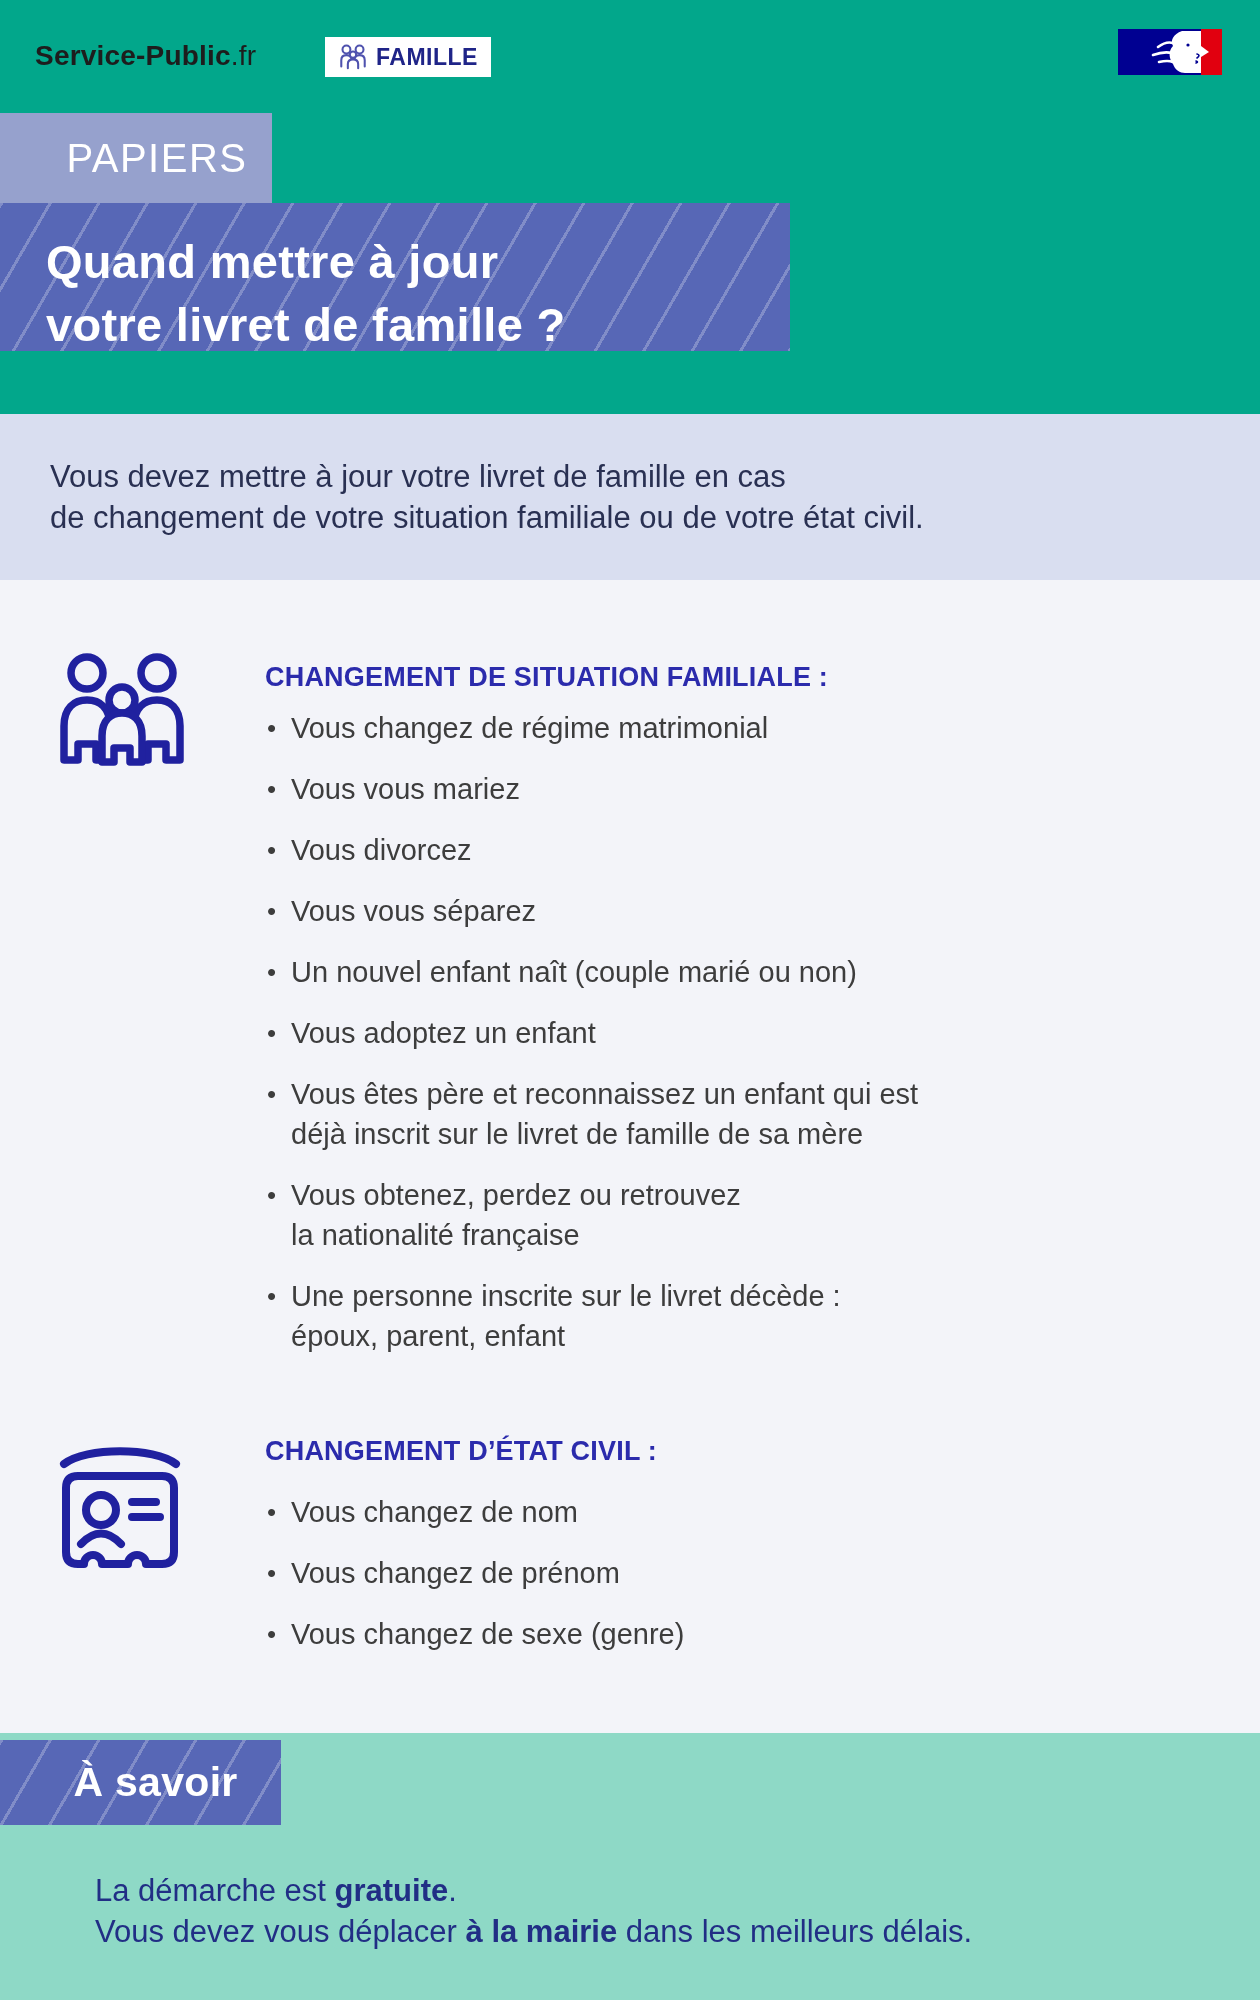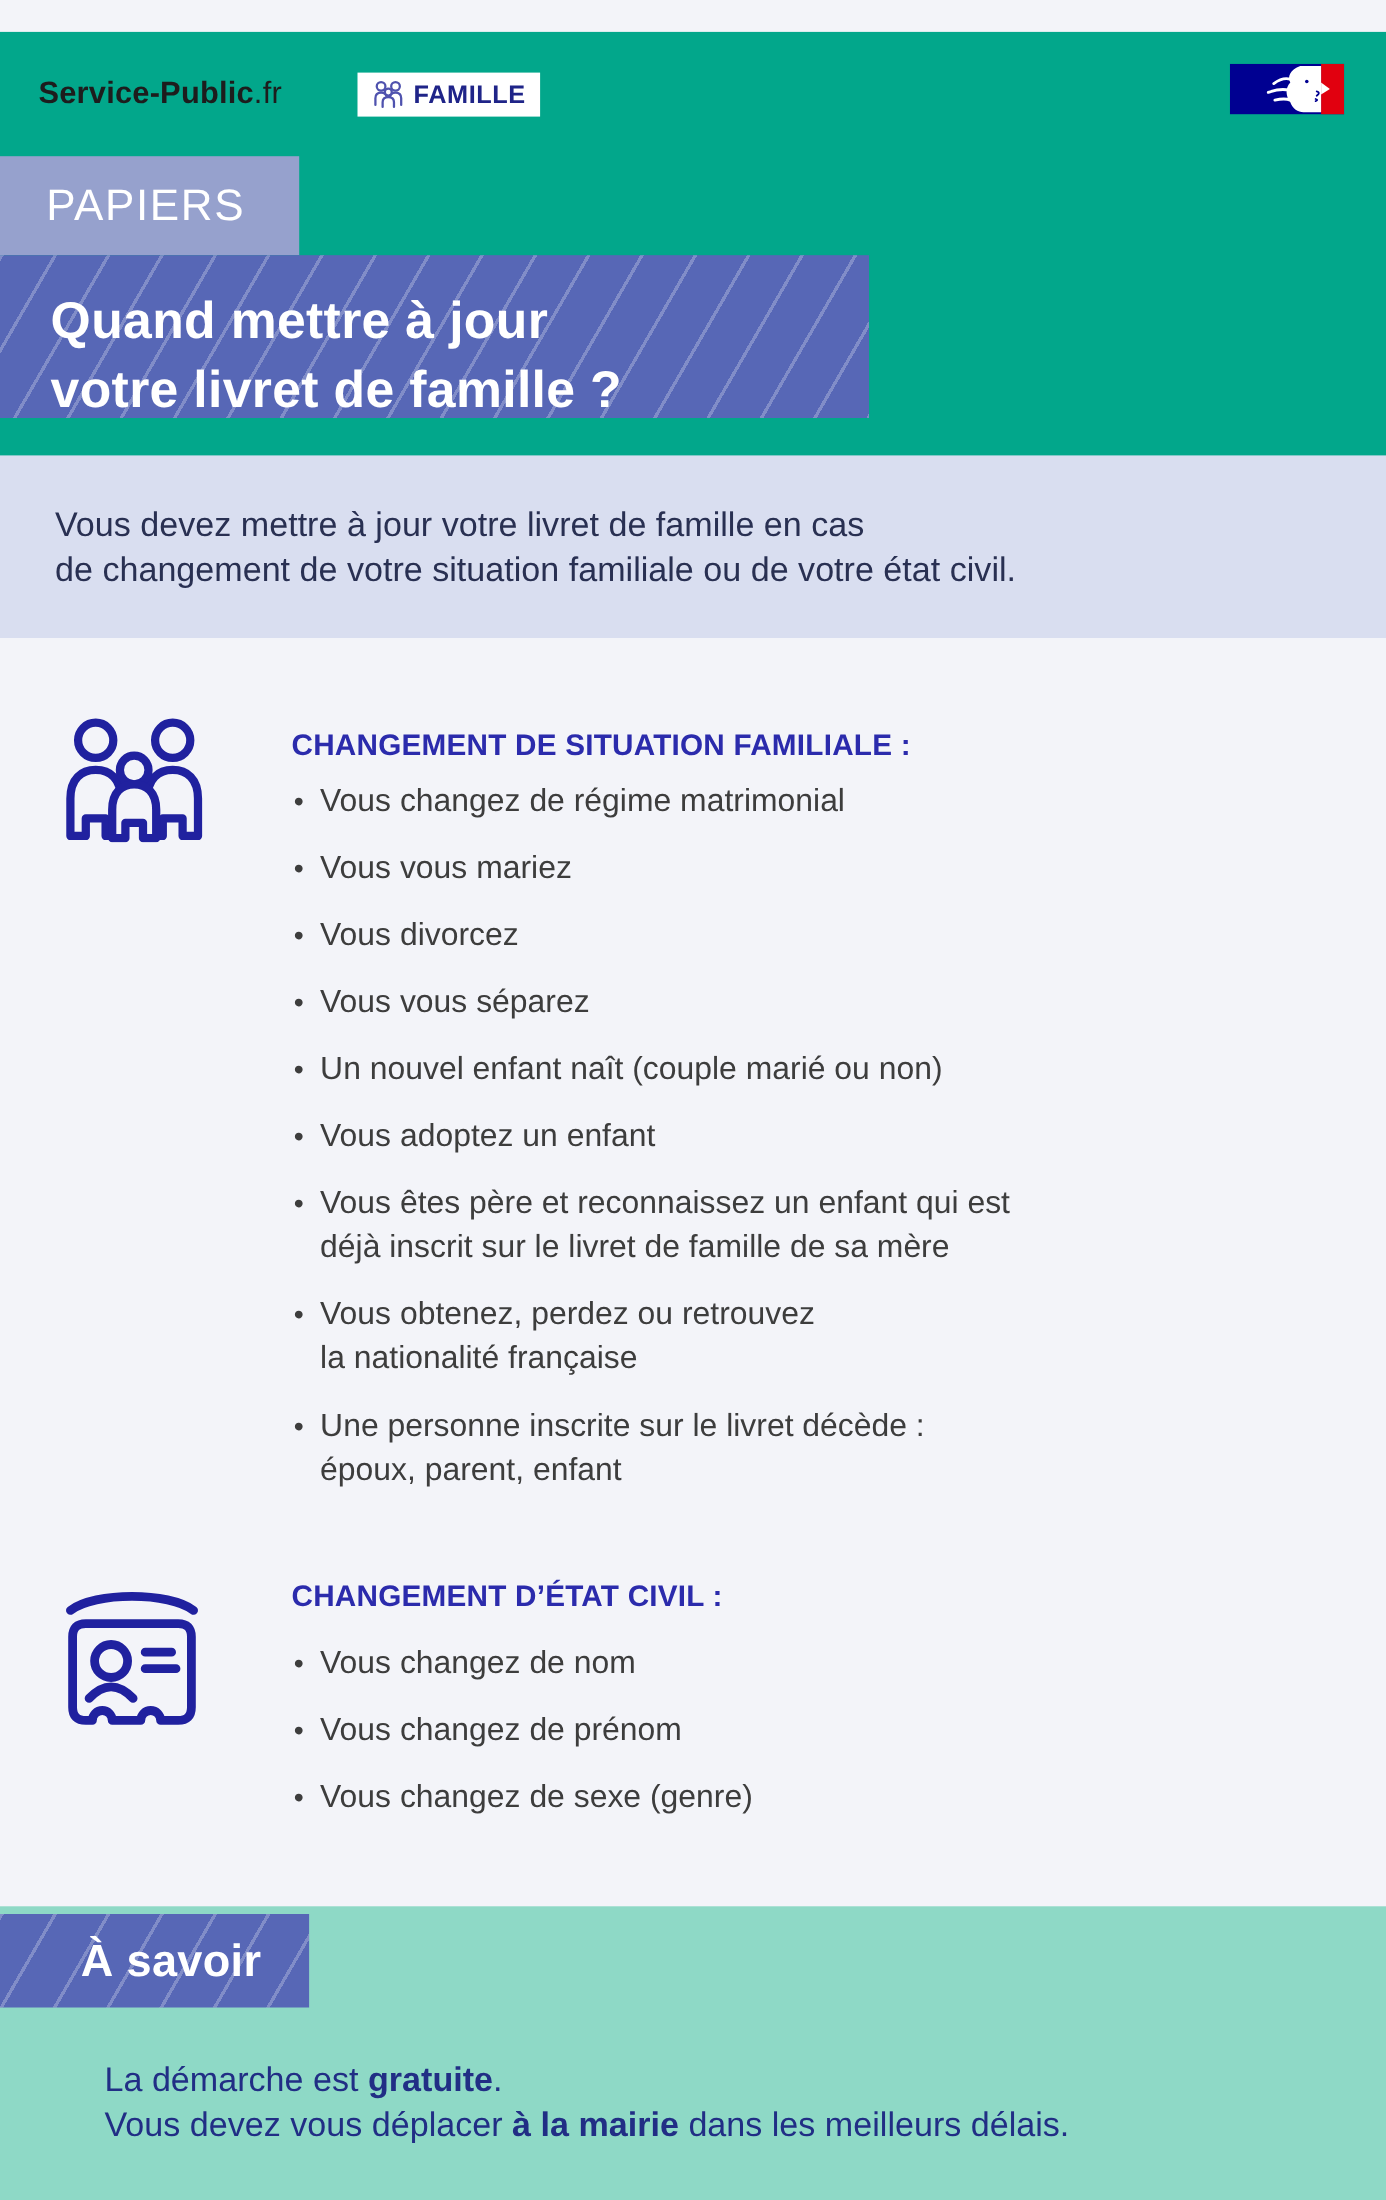--- a/index.html
+++ b/index.html
@@ -8,31 +8,31 @@
     --heading-blue:#2b2bac; --icon-blue:#20219f; --body-text:#3d3d3d;
     --intro-text:#293052; --note-text:#212e85; --flag-blue:#000091;
     --flag-red:#e1000f; --badge-text:#1f2488; --brand-dark:#1d1d1d;
   }
   *{box-sizing:border-box;}
   html,body{margin:0;padding:0;}
   body{font-family:"Liberation Sans", sans-serif;}
   .page{position:relative;width:1260px;height:2000px;background:var(--background);overflow:hidden;}
 
   
-  .hero{position:absolute;left:0;top:0;width:1260px;height:414px;background:var(--green);margin-top:29px;}
+  .hero{position:absolute;left:0;top:0;width:1260px;height:414px;background:var(--green);}
   .brand{position:absolute;left:35px;top:40px;font-size:28px;color:var(--brand-dark);letter-spacing:.2px;}
   .brand .b{font-weight:bold;}
   .brand .fr{font-weight:normal;}
   .badge{position:absolute;left:325px;top:37px;height:40px;background:#ffffff;
          display:flex;align-items:center;gap:8px;padding:0 13px;}
   .badge-label{font-size:23px;font-weight:bold;color:var(--badge-text);letter-spacing:.5px;text-align:center;}
   .marianne{position:absolute;left:1118px;top:29px;width:104px;height:46px;display:block;}
   .papiers{position:absolute;left:0;top:113px;width:272px;height:90px;background:var(--periwinkle);
            color:#ffffff;font-size:40px;font-weight:500;letter-spacing:1.5px;
-           display:flex;align-items:center;padding-left:42px;}
+           display:flex;align-items:center;padding-left:42px;justify-content:center;}
   .stripes{background-image:repeating-linear-gradient(120deg,
             rgba(255,255,255,.25) 0 3px, rgba(255,255,255,0) 3px 42px);}
   .titleblock{position:absolute;left:0;top:203px;width:790px;height:148px;background-color:var(--purple);
               color:#ffffff;font-weight:bold;font-size:47px;line-height:63px;
               padding:27px 0 0 46px;letter-spacing:.3px;}
 
   
   .intro{position:absolute;left:0;top:414px;width:1260px;height:166px;background:var(--lavender);
          color:var(--intro-text);font-size:31px;line-height:41px;padding:42px 30px 0 50px;}
 

